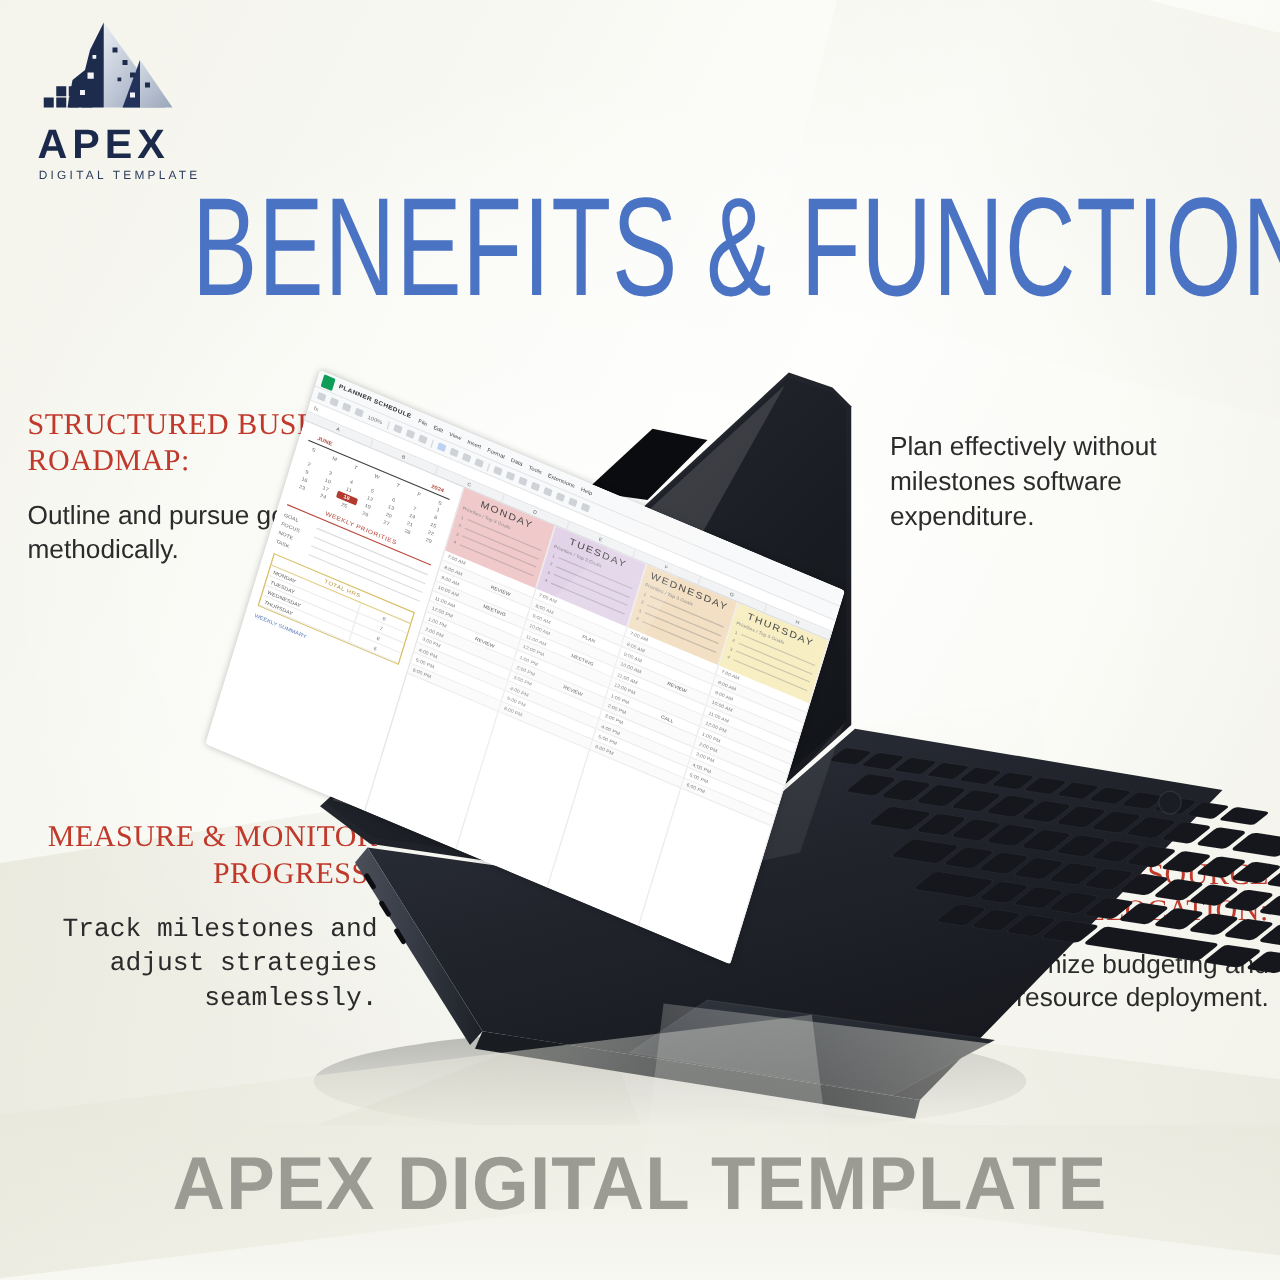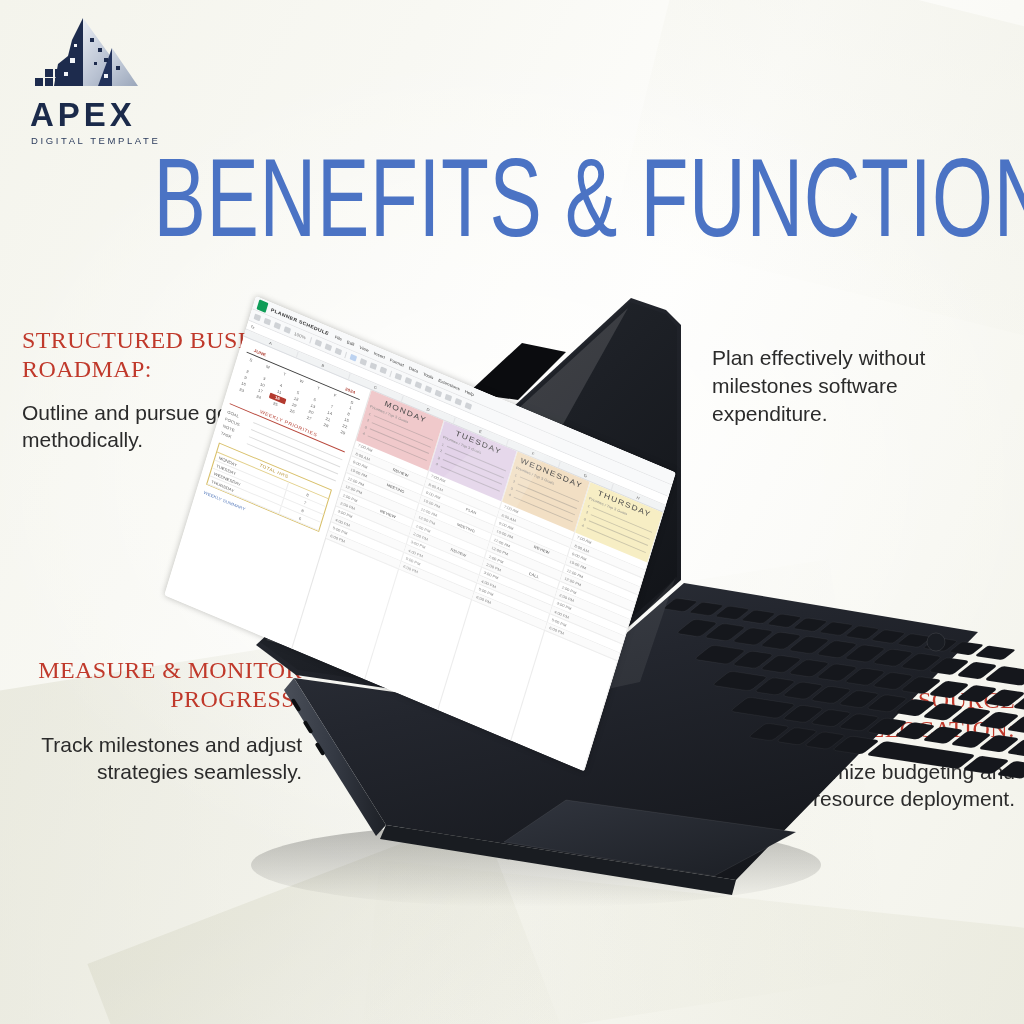--- a/index.html
+++ b/index.html
@@ -95,21 +95,21 @@
     font-weight:400;
     color:#2b2b2b;
     font-size:21px;
     line-height:1.33;
     margin-top:14px;
   }
 
   #f-roadmap   { left:22px;  top:326px; width:300px; text-align:left;  }
   #f-costsave  { left:712px; top:330px; width:305px; text-align:left;  }
   #f-measure   { left:22px;  top:656px; width:280px; text-align:right; }
-  #f-measure p { margin-top:16px; }
+  #f-measure p { margin-top:16px;font-family:Liberation Mono, monospace; }
   #f-resource  { left:730px; top:686px; width:285px; text-align:right; }
   #f-resource p{ margin-top:13px; }
 
   
   #footer {
     position:absolute; left:0; top:900px; width:1024px; height:124px;
   }
   #footer .band {
     position:absolute; left:0; top:0; width:1024px; height:124px;
     background:linear-gradient(180deg, #eeeee5 0%, #f2f2ea 45%, #f8f8f3 100%);
@@ -915,14 +915,20 @@
           </div>
       </div>
     </div>
   </div>
 
   <svg id="glass" viewBox="0 0 620 620">
     <path d="M 30 360 L 392 28 L 240 300 L 120 385 Z" fill="rgba(255,255,255,.13)"></path>
     <path d="M 330 418 L 438 300 L 440 296 L 404 402 Z" fill="rgba(255,255,255,.07)"></path>
   </svg>
 
+  <div id="footer">
+    <div class="band"></div>
+    <div class="band-shape1"></div>
+    <div class="band-shape2"></div>
+    <div class="foot-text">APEX DIGITAL TEMPLATE</div>
+  </div>
 
 </div>
 
 </body></html>

